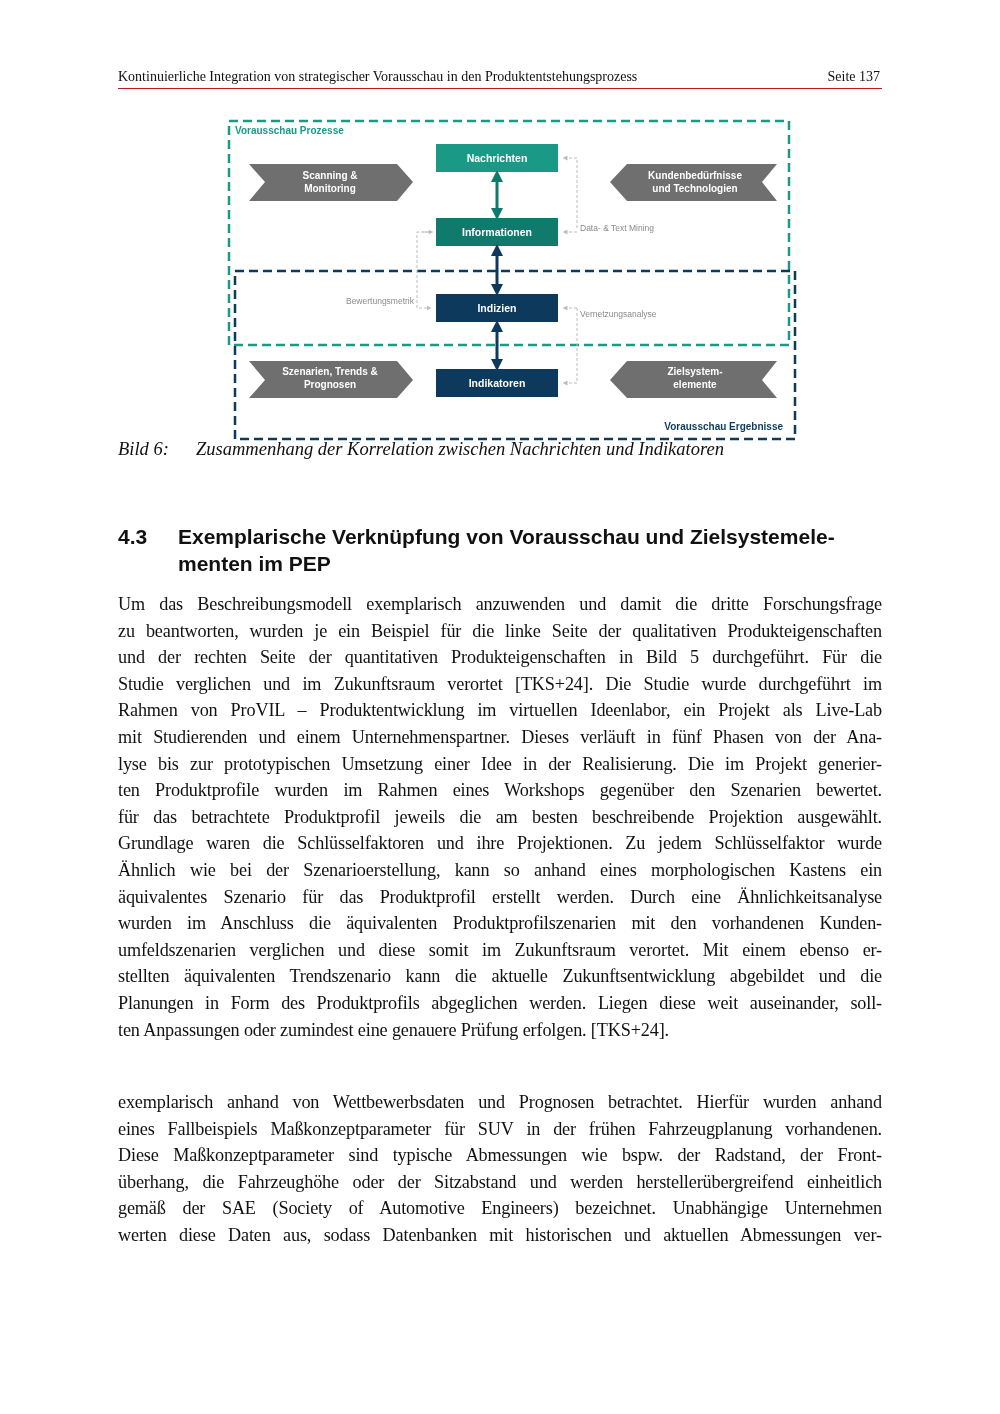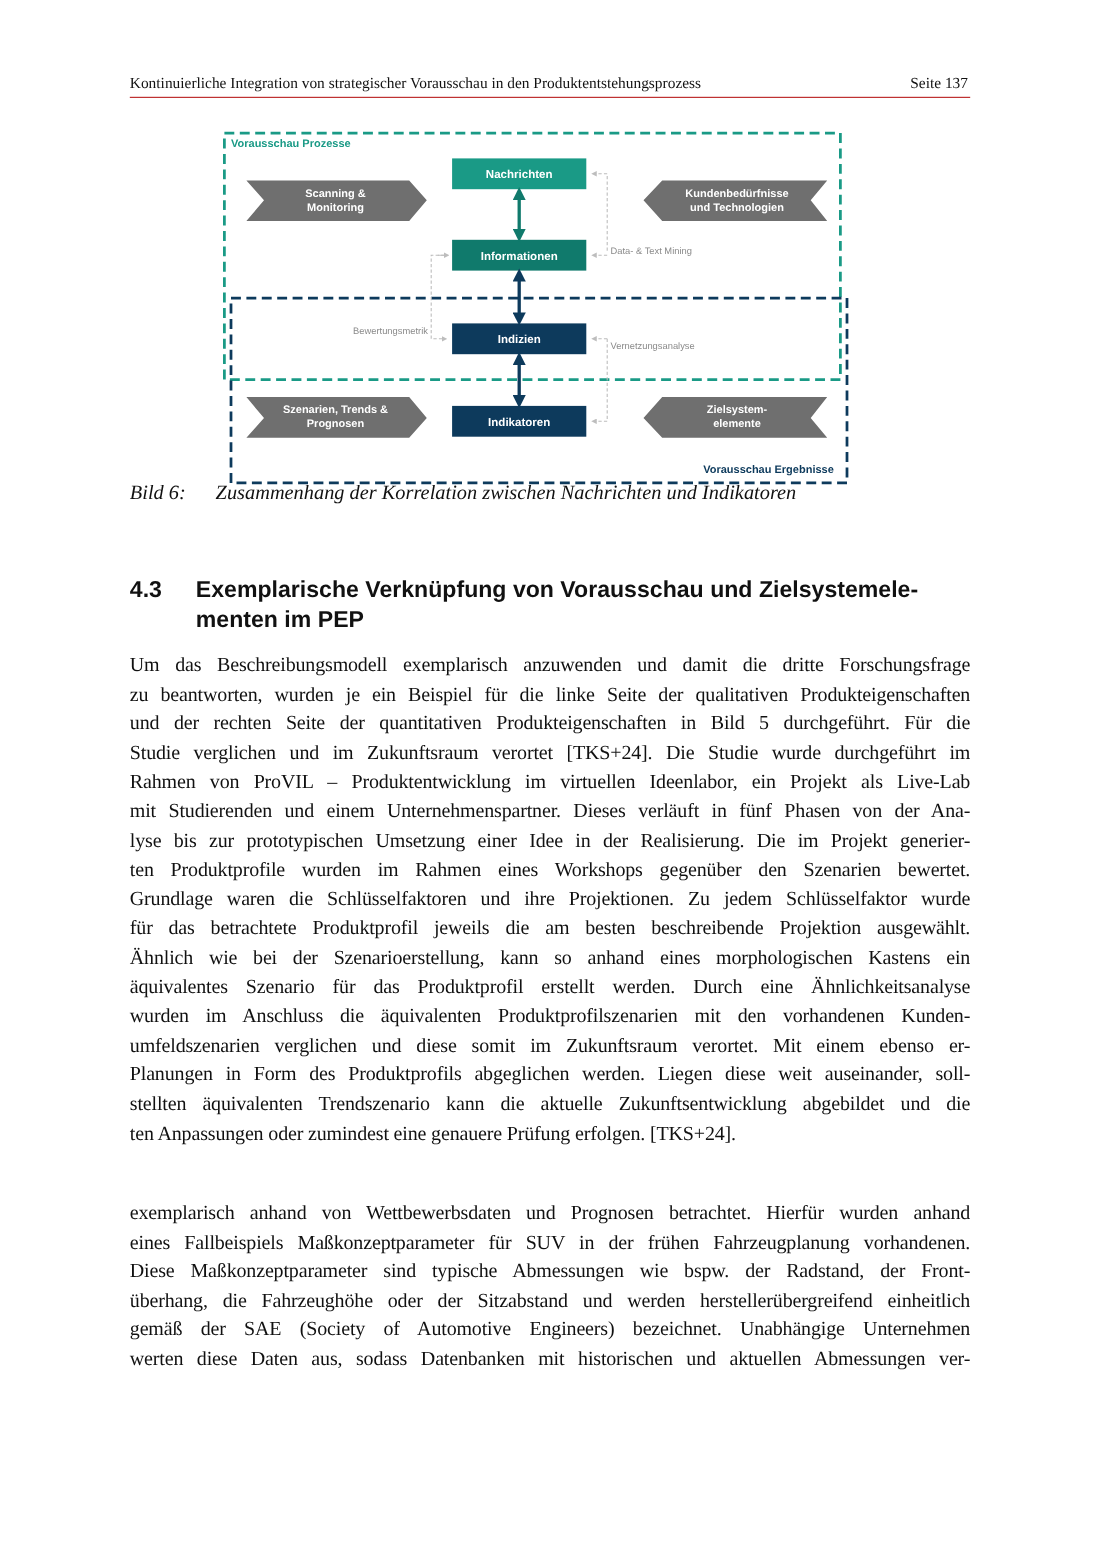--- a/index.html
+++ b/index.html
@@ -5,21 +5,21 @@
     html, body { margin: 0; padding: 0; background: #ffffff; }
     body { width: 1000px; height: 1414px; position: relative; overflow: hidden;
            font-family: "Liberation Serif", "DejaVu Serif", serif; color: #111; }
     .page { position: absolute; left: 118px; top: 0; width: 764px; }
 
     .running-header { position: absolute; top: 66px; left: 0; width: 764px; height: 22px;
       border-bottom: 1px solid #b91c1c; font-size: 14px; line-height: 22px; }
     .running-header .title { position: absolute; left: 0; top: 0; }
     .running-header .pageno { position: absolute; right: 2px; top: 0; }
 
-    .figure { position: absolute; left: 84px; top: 118px; width: 572px; height: 326px; }
+    .figure { position: absolute; left: 109px; top: 118px; width: 572px; height: 326px; }
     .fig-svg { position: absolute; left: 0; top: 0; }
 
     .caption { position: absolute; top: 437px; left: 0; width: 764px; font-style: italic;
       font-size: 18.5px; line-height: 24px; }
     .caption .lbl { display: inline-block; width: 78px; }
 
     .section-heading { position: absolute; top: 523px; left: 0; width: 764px;
       font-family: "Liberation Sans", "DejaVu Sans", sans-serif; font-weight: bold;
       font-size: 21px; line-height: 27px; }
     .section-heading .num { position: absolute; left: 0; top: 0; }
@@ -120,28 +120,28 @@
 
   <div class="body-text p1">
     <span class="line">Um das Beschreibungsmodell exemplarisch anzuwenden und damit die dritte Forschungsfrage</span>
     <span class="line">zu beantworten, wurden je ein Beispiel für die linke Seite der qualitativen Produkteigenschaften</span>
     <span class="line">und der rechten Seite der quantitativen Produkteigenschaften in Bild 5 durchgeführt. Für die</span>
     <span class="line">Studie verglichen und im Zukunftsraum verortet [TKS+24]. Die Studie wurde durchgeführt im</span>
     <span class="line">Rahmen von ProVIL – Produktentwicklung im virtuellen Ideenlabor, ein Projekt als Live-Lab</span>
     <span class="line">mit Studierenden und einem Unternehmenspartner. Dieses verläuft in fünf Phasen von der Ana-</span>
     <span class="line">lyse bis zur prototypischen Umsetzung einer Idee in der Realisierung. Die im Projekt generier-</span>
     <span class="line">ten Produktprofile wurden im Rahmen eines Workshops gegenüber den Szenarien bewertet.</span>
+    <span class="line">für das betrachtete Produktprofil jeweils die am besten beschreibende Projektion ausgewählt.</span>
     <span class="line">Grundlage waren die Schlüsselfaktoren und ihre Projektionen. Zu jedem Schlüsselfaktor wurde</span>
-    <span class="line">für das betrachtete Produktprofil jeweils die am besten beschreibende Projektion ausgewählt.</span>
     <span class="line">Ähnlich wie bei der Szenarioerstellung, kann so anhand eines morphologischen Kastens ein</span>
     <span class="line">äquivalentes Szenario für das Produktprofil erstellt werden. Durch eine Ähnlichkeitsanalyse</span>
     <span class="line">wurden im Anschluss die äquivalenten Produktprofilszenarien mit den vorhandenen Kunden-</span>
     <span class="line">umfeldszenarien verglichen und diese somit im Zukunftsraum verortet. Mit einem ebenso er-</span>
+    <span class="line">stellten äquivalenten Trendszenario kann die aktuelle Zukunftsentwicklung abgebildet und die</span>
     <span class="line">Planungen in Form des Produktprofils abgeglichen werden. Liegen diese weit auseinander, soll-</span>
-    <span class="line">stellten äquivalenten Trendszenario kann die aktuelle Zukunftsentwicklung abgebildet und die</span>
     <span class="line last">ten Anpassungen oder zumindest eine genauere Prüfung erfolgen. [TKS+24].</span>
   </div>
 
   <div class="body-text p2">
     <span class="line">exemplarisch anhand von Wettbewerbsdaten und Prognosen betrachtet. Hierfür wurden anhand</span>
     <span class="line">eines Fallbeispiels Maßkonzeptparameter für SUV in der frühen Fahrzeugplanung vorhandenen.</span>
     <span class="line">Diese Maßkonzeptparameter sind typische Abmessungen wie bspw. der Radstand, der Front-</span>
     <span class="line">überhang, die Fahrzeughöhe oder der Sitzabstand und werden herstellerübergreifend einheitlich</span>
     <span class="line">gemäß der SAE (Society of Automotive Engineers) bezeichnet. Unabhängige Unternehmen</span>
     <span class="line">werten diese Daten aus, sodass Datenbanken mit historischen und aktuellen Abmessungen ver-</span>

